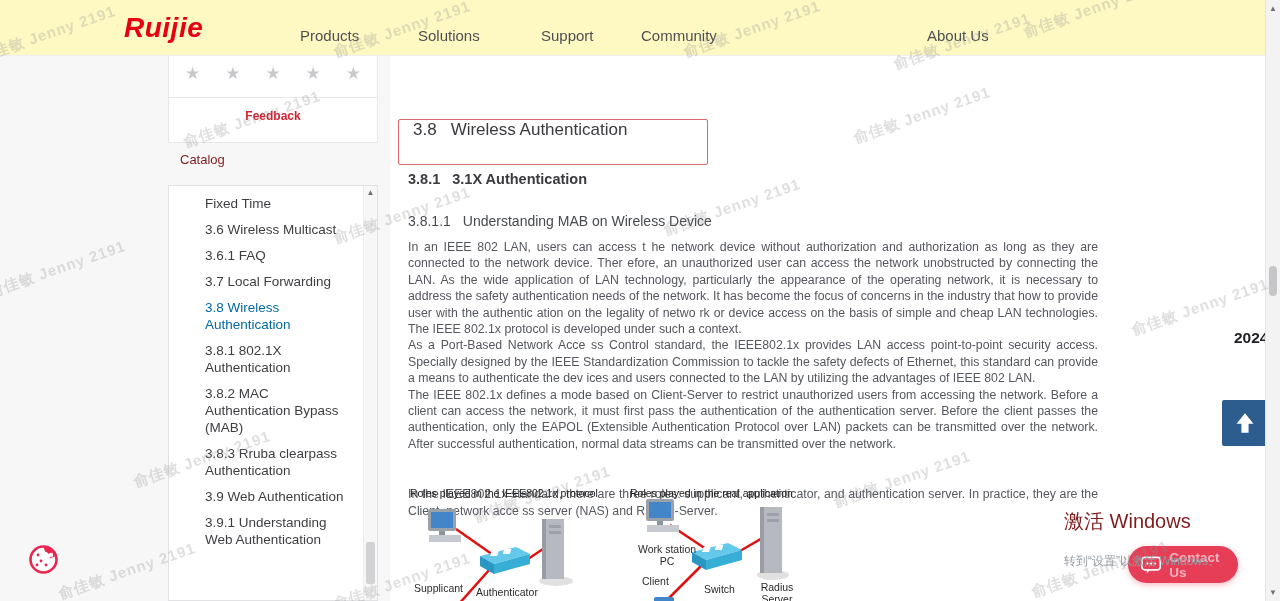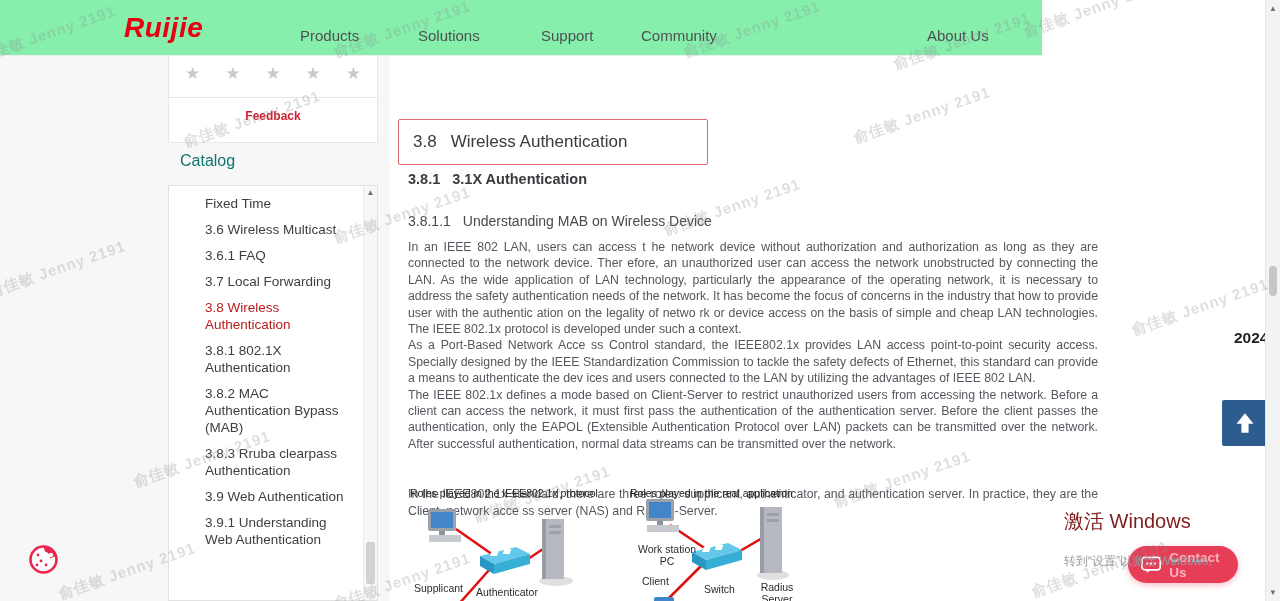--- a/index.html
+++ b/index.html
@@ -1,51 +1,51 @@
 <!DOCTYPE html>
 <html><head>
 <meta charset="utf-8">
 <style>
   html,body{margin:0;padding:0}
   body{width:1280px;height:601px;position:relative;overflow:hidden;
        font-family:"Liberation Sans",sans-serif;background:#fff}
   .left-bg{position:absolute;left:0;top:55px;width:390px;bottom:0;background:#f7f7f8}
 
   
-  .topbar{position:absolute;left:0;top:0;width:1042px;height:55px;background:#86efac;border-bottom:1px solid #efefef;z-index:10}
+  .topbar{position:absolute;left:0;top:0;width:1266px;height:55px;background:#fef9c3;border-bottom:1px solid #efefef;z-index:10}
   .logo{position:absolute;left:124px;top:12px;font-style:italic;font-weight:800;font-size:28px;
         color:#e60012;letter-spacing:.5px;cursor:pointer}
   .nav-item{position:absolute;top:27px;font-size:15px;color:#4f4f52;cursor:pointer;white-space:nowrap}
   .searchbox{position:absolute;left:1004px;top:17px;width:146px;height:36px;background:#f2f2f4;border-radius:8px}
   .searchbox input{position:absolute;left:0;top:0;width:106px;height:36px;border:none;background:transparent;
         padding:0 0 0 14px;font-size:14px;color:#333;outline:none;font-family:"Liberation Sans",sans-serif}
   .searchbox input::placeholder{color:#9b9b9f}
   .search-ic{position:absolute;right:10px;top:10px}
 
   
   .rating-card{position:absolute;left:168px;top:55px;width:210px;height:88px;background:#fff;
         border:1px solid #e7e7e9;border-top:none;box-sizing:border-box;z-index:5}
   .stars{display:flex;justify-content:space-between;padding:8px 16px 0}
   .star{font-size:17px;color:#c9c9cd;cursor:pointer}
   .feedback{margin-top:13px;border-top:1px solid #e7e7e9;text-align:center;padding-top:11px;
         color:#cf2332;font-size:12px;font-weight:700;cursor:pointer}
-  .catalog-title{position:absolute;left:168px;top:152px;width:210px;font-size:16px;color:#0f766e;padding-left:12px;z-index:5}
+  .catalog-title{position:absolute;left:168px;top:152px;width:210px;font-size:13px;color:#7f1d1d;padding-left:12px;z-index:5}
   .catalog-card{position:absolute;left:168px;top:185px;width:210px;height:416px;background:#fff;
         border:1px solid #e2e2e4;box-sizing:border-box;overflow:hidden;z-index:5}
   .catalog-inner{padding:9px 22px 0 36px}
   .catalog-item{font-size:13.5px;line-height:17px;color:#3e3e42;margin-bottom:9px;cursor:pointer}
-  .catalog-item.active{color:#b91c1c}
+  .catalog-item.active{color:#0369a1}
   .cat-scroll{position:absolute;right:0;top:0;bottom:0;width:13px;background:#f7f7f8;border-left:1px solid #ececee}
   .cat-scroll .arrow{position:absolute;top:2px;left:0;width:13px;text-align:center;font-size:8px;color:#6f6f73;cursor:pointer}
   .cat-thumb{position:absolute;left:2px;top:356px;width:9px;height:42px;background:#d2d2d5;border-radius:2px;cursor:pointer}
 
   
   .main{position:absolute;left:390px;top:55px;width:876px;bottom:0;background:#fff}
   .sec-box{position:absolute;left:8px;top:64px;width:310px;height:46px;border:1px solid #dd6a6a;border-radius:2px;
-        display:flex;align-items:center;padding-left:14px;box-sizing:border-box;font-size:17px;color:#3a3a3f}
+        display:flex;padding-left:14px;box-sizing:border-box;font-size:17px;color:#3a3a3f}
   .sec-box .num{margin-right:14px}
   .h2{position:absolute;left:18px;top:116px;font-size:14.5px;font-weight:700;color:#3a3a3f}
   .h2 .num{margin-right:12px}
   .h3{position:absolute;left:18px;top:158px;font-size:14px;font-weight:500;color:#46494e}
   .h3 .num{margin-right:12px}
   .paras{position:absolute;left:18px;top:184px;width:690px}
   .paras p{margin:0;font-size:12.3px;line-height:16.4px;color:#54575d;text-align:justify}
   .paras p.gap{margin-top:34px}
 
   

